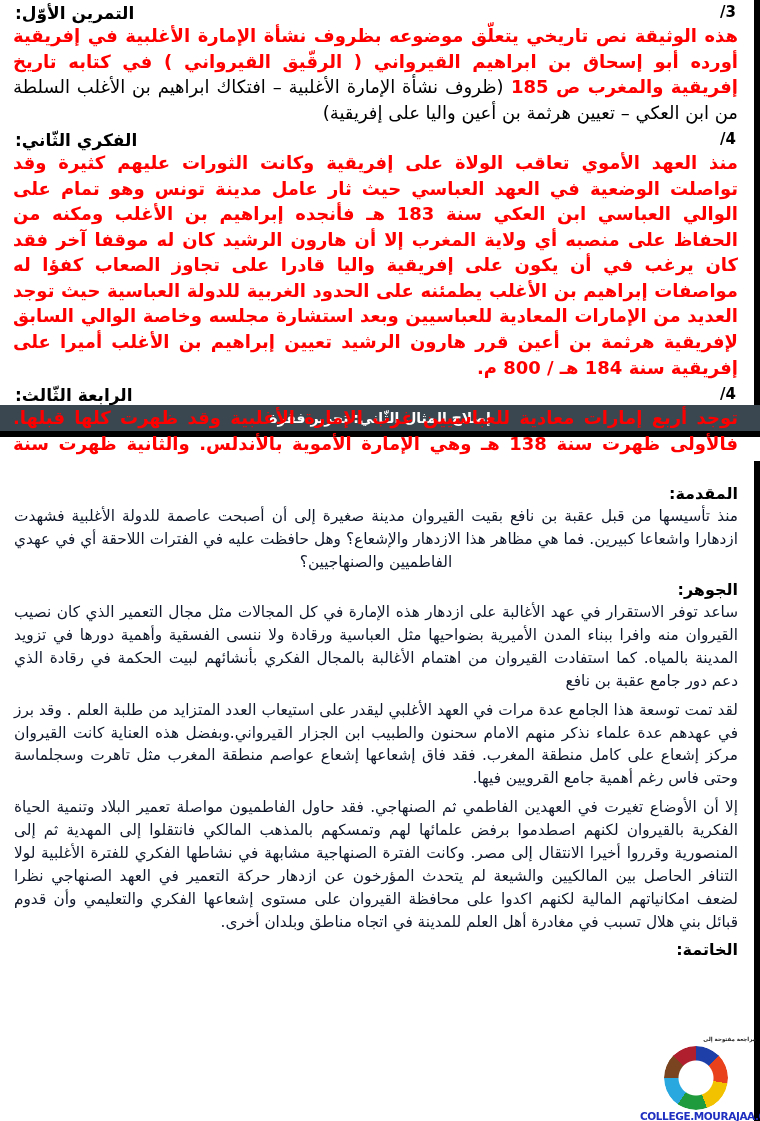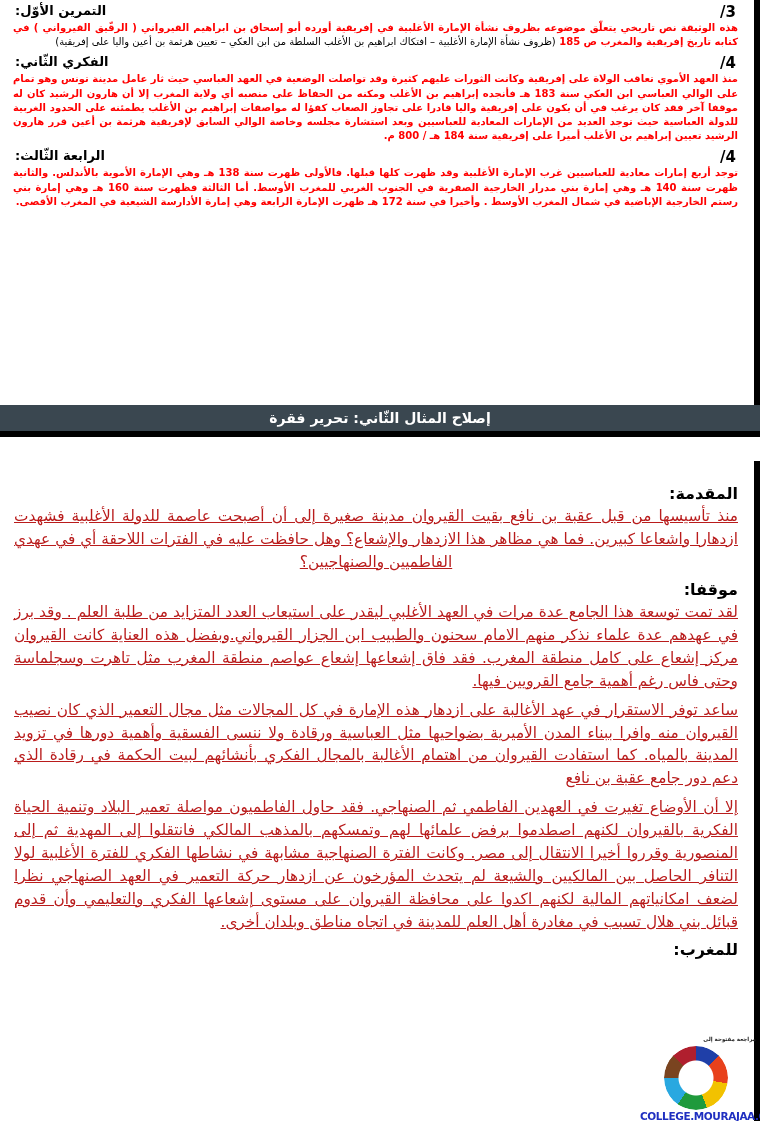--- a/index.html
+++ b/index.html
@@ -30,38 +30,38 @@
 
   .ex-head {
     display: flex;
     flex-direction: row;
     align-items: flex-start;
     justify-content: space-between;
     margin: 0;
     padding: 3px 4px 0 4px;
   }
   .ex-title {
-    font-size: 13px;
+    font-size: 17px;
     font-weight: bold;
     color: #000000;
     letter-spacing: 0;
     direction: rtl;
     white-space: nowrap;
   }
   .ex-mark {
     font-size: 15px;
     font-weight: bold;
     color: #000000;
     direction: ltr;
     unicode-bidi: embed;
   }
 
   .ex-body {
     color: #ff0000;
-    font-size: 10px;
+    font-size: 18px;
     font-weight: bold;
     line-height: 1.42;
     text-align: justify;
     text-align-last: right;
     direction: rtl;
     margin: 0 0 2px 0;
     padding: 0 2px;
   }
   .ex-body .plain {
     font-weight: normal;
@@ -103,28 +103,27 @@
     font-size: 16px;
     font-weight: bold;
     color: #000000;
     direction: rtl;
     text-align: right;
     margin: 0 0 2px 0;
     unicode-bidi: plaintext;
   }
   .sec-body {
     font-size: 15.3px;
-    color: #b91c1c;
+    color: #0f172a;
     line-height: 1.5;
     text-align: justify;
     text-align-last: center;
     direction: rtl;
     margin: 0 0 6px 0;
     unicode-bidi: plaintext;
-    text-decoration: underline;
   }
   .sec-body.flush { text-align-last: right; }
   .gap { height: 9px; }
 
   
   #logo-zone {
     position: absolute;
     left: 640px;
     top: 1036px;
     width: 120px;
@@ -208,28 +207,28 @@
 </div>
 <div id="banner-rule"></div>
 
 <div id="page-two">
 
   <div class="gap"></div>
 
   <div class="sec-head">المقدمة:</div>
   <div class="sec-body">منذ تأسيسها من قبل عقبة بن نافع بقيت القيروان مدينة صغيرة إلى أن أصبحت عاصمة للدولة الأغلبية فشهدت ازدهارا واشعاعا كبيرين. فما هي مظاهر هذا الازدهار والإشعاع؟ وهل حافظت عليه في الفترات اللاحقة أي في عهدي الفاطميين والصنهاجيين؟</div>
 
-  <div class="sec-head">موقفا:</div>
+  <div class="sec-head">الجوهر:</div>
+  <div class="sec-body flush">ساعد توفر الاستقرار في عهد الأغالبة على ازدهار هذه الإمارة في كل المجالات مثل مجال التعمير الذي كان نصيب القيروان منه وافرا ببناء المدن الأميرية بضواحيها مثل العباسية ورقادة ولا ننسى الفسقية وأهمية دورها في تزويد المدينة بالمياه. كما استفادت القيروان من اهتمام الأغالبة بالمجال الفكري بأنشائهم لبيت الحكمة في رقادة الذي دعم دور جامع عقبة بن نافع</div>
+
   <div class="sec-body flush">لقد تمت توسعة هذا الجامع عدة مرات في العهد الأغلبي ليقدر على استيعاب العدد المتزايد من طلبة العلم . وقد برز في عهدهم عدة علماء نذكر منهم الامام سحنون والطبيب ابن الجزار القيرواني.وبفضل هذه العناية كانت القيروان مركز إشعاع على كامل منطقة المغرب. فقد فاق إشعاعها إشعاع عواصم منطقة المغرب مثل تاهرت وسجلماسة وحتى فاس رغم أهمية جامع القرويين فيها.</div>
 
-  <div class="sec-body flush">ساعد توفر الاستقرار في عهد الأغالبة على ازدهار هذه الإمارة في كل المجالات مثل مجال التعمير الذي كان نصيب القيروان منه وافرا ببناء المدن الأميرية بضواحيها مثل العباسية ورقادة ولا ننسى الفسقية وأهمية دورها في تزويد المدينة بالمياه. كما استفادت القيروان من اهتمام الأغالبة بالمجال الفكري بأنشائهم لبيت الحكمة في رقادة الذي دعم دور جامع عقبة بن نافع</div>
-
   <div class="sec-body flush">إلا أن الأوضاع تغيرت في العهدين الفاطمي ثم الصنهاجي. فقد حاول الفاطميون مواصلة تعمير البلاد وتنمية الحياة الفكرية بالقيروان لكنهم اصطدموا برفض علمائها لهم وتمسكهم بالمذهب المالكي فانتقلوا إلى المهدية ثم إلى المنصورية وقرروا أخيرا الانتقال إلى مصر. وكانت الفترة الصنهاجية مشابهة في نشاطها الفكري للفترة الأغلبية لولا التنافر الحاصل بين المالكيين والشيعة لم يتحدث المؤرخون عن ازدهار حركة التعمير في العهد الصنهاجي نظرا لضعف امكانياتهم المالية لكنهم اكدوا على محافظة القيروان على مستوى إشعاعها الفكري والتعليمي وأن قدوم قبائل بني هلال تسبب في مغادرة أهل العلم للمدينة في اتجاه مناطق وبلدان أخرى.</div>
 
-  <div class="sec-head">للمغرب:</div>
+  <div class="sec-head">الخاتمة:</div>
 
 </div>
 
 <div id="logo-zone">
   <div id="logo-caption">مراجعة مفتوحة إلى</div>
   <div id="logo-ring"></div>
   <div id="logo-word">COLLEGE.MOURAJAA.COM</div>
 </div>
 
 </body></html>

